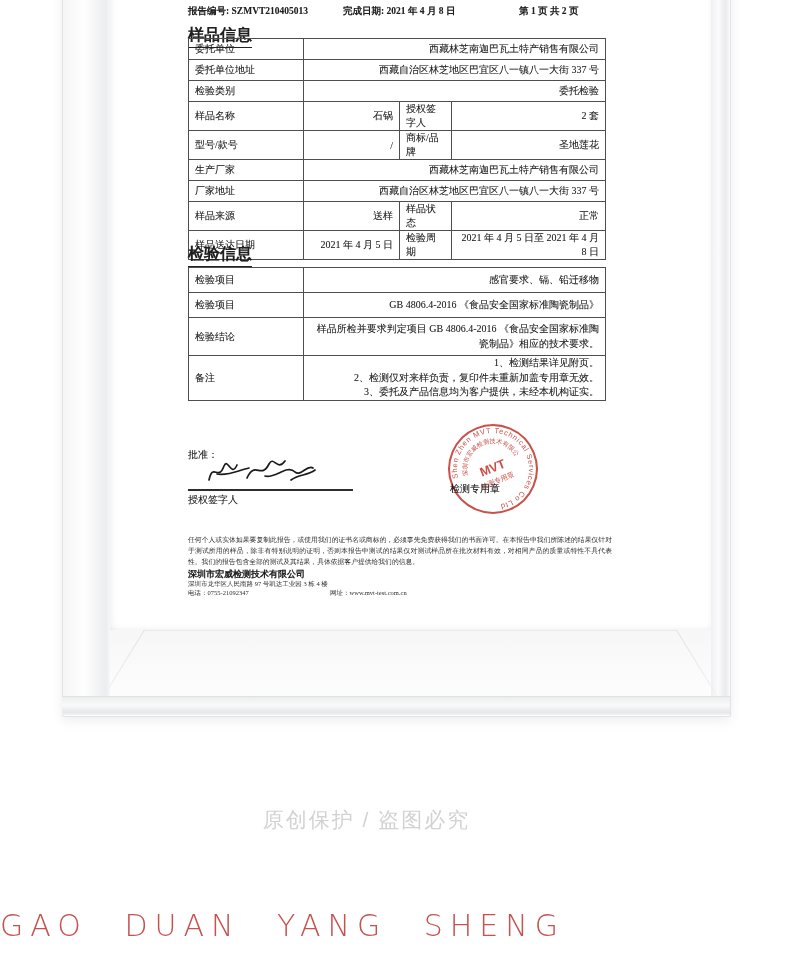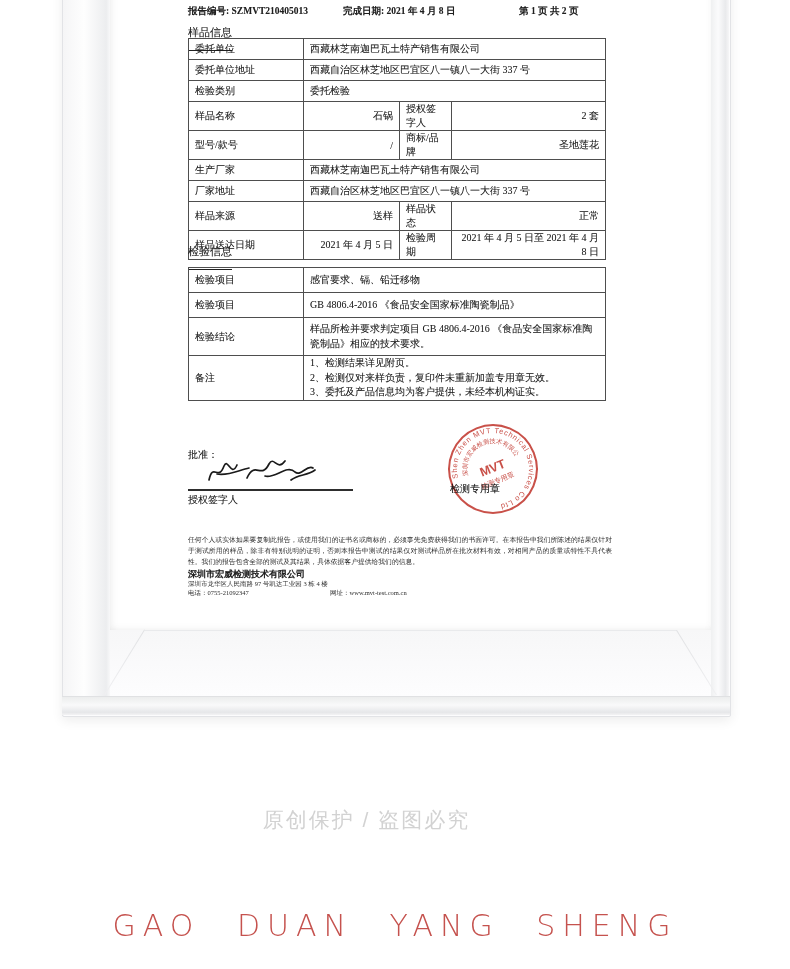--- a/index.html
+++ b/index.html
@@ -25,31 +25,31 @@
             background:linear-gradient(90deg,#e0e1e3,#f0f0f2);transform:rotate(58.4deg);transform-origin:0 0;}
   .frame-bottom-edge{position:absolute;left:62px;top:696px;width:668px;height:18px;
                      background:linear-gradient(180deg,#eceded 0%,#f9f9fa 45%,#e6e7e9 85%,#f3f3f4 100%);
                      border-top:1px solid #e0e1e3;}
 
   
   .abs{position:absolute;}
   .doc-text{text-shadow:0 0 .5px rgba(0,0,0,.30);}
   .hdr{top:5px;font-size:9.5px;font-weight:bold;white-space:nowrap;}
   .hdr-no{left:188px;} .hdr-date{left:343px;} .hdr-pages{left:519px;}
-  .sec-title{font-size:11px;font-weight:normal;border-bottom:1.5px solid #222;padding-bottom:10px;}
+  .sec-title{font-size:16px;font-weight:bold;border-bottom:1.5px solid #222;padding-bottom:1px;}
   .sec-sample{left:188px;top:25px;} .sec-inspect{left:188px;top:244px;}
 
   table.tbl{border-collapse:collapse;table-layout:fixed;width:417px;position:absolute;left:188px;border-radius:27px;}
   table.tbl td{border:1px solid #4e4e4e;font-size:10px;padding:0 6px;vertical-align:middle;
                overflow:hidden;text-shadow:0 0 .5px rgba(0,0,0,.30);}
   .tbl1{top:38px;} .tbl1 tr{height:21px;}
   .tbl2{top:267px;}
   td.lbl{text-align:left;}
   td.val{text-align:right;}
-  td.val.left{text-align:left;margin-top:36px;}
+  td.val.left{text-align:right;margin-top:36px;}
   td.sm{font-size:9px;padding:0 3px;margin-top:48px;}
   .r26{height:25px;} .r38{height:38px;} .r45{height:45px;}
   td.multi{line-height:1.45;padding:3px 6px;}
   td.remarks{padding:4px 6px;} td.remarks div{line-height:1.45;}
 
   .approve-label{left:188px;top:448px;font-size:10px;}
   .sig-svg{left:203px;top:452px;}
   .sig-line{left:188px;top:489px;width:165px;height:2px;background:#2e2e2e;}
   .signer-caption{left:188px;top:493px;font-size:10px;}
 
@@ -59,21 +59,21 @@
   .disclaimer{left:188px;top:535px;width:424px;font-size:6.8px;line-height:1.6;
               text-align:justify;color:#2e2e2e;}
   .f-company{left:188px;top:568px;font-size:9px;font-weight:bold;}
   .f-address{left:188px;top:580px;font-size:6.5px;color:#2e2e2e;}
   .f-tel{left:188px;top:589px;font-size:6.5px;color:#2e2e2e;}
   .f-web{left:330px;top:589px;font-size:6.5px;color:#2e2e2e;}
 
   
   .watermark{left:0;top:806px;width:733px;text-align:center;font-family:"Liberation Sans","DejaVu Sans",sans-serif;
              font-size:21px;color:#d2d2d2;letter-spacing:2px;}
-  .slogan{left:0;top:908px;width:790px;text-align:center;font-family:"DejaVu Sans","Liberation Sans",sans-serif;
+  .slogan{left:0;top:908px;width:790px;font-family:"DejaVu Sans","Liberation Sans",sans-serif;
           font-weight:200;font-size:30px;color:#c5524e;letter-spacing:7px;word-spacing:20px;}
 </style>
 </head>
 <body>
 
 <div class="scene">
 
   <div class="photo-frame"></div>
   <div class="frame-left-face"></div>
   <div class="frame-right-face"></div>

